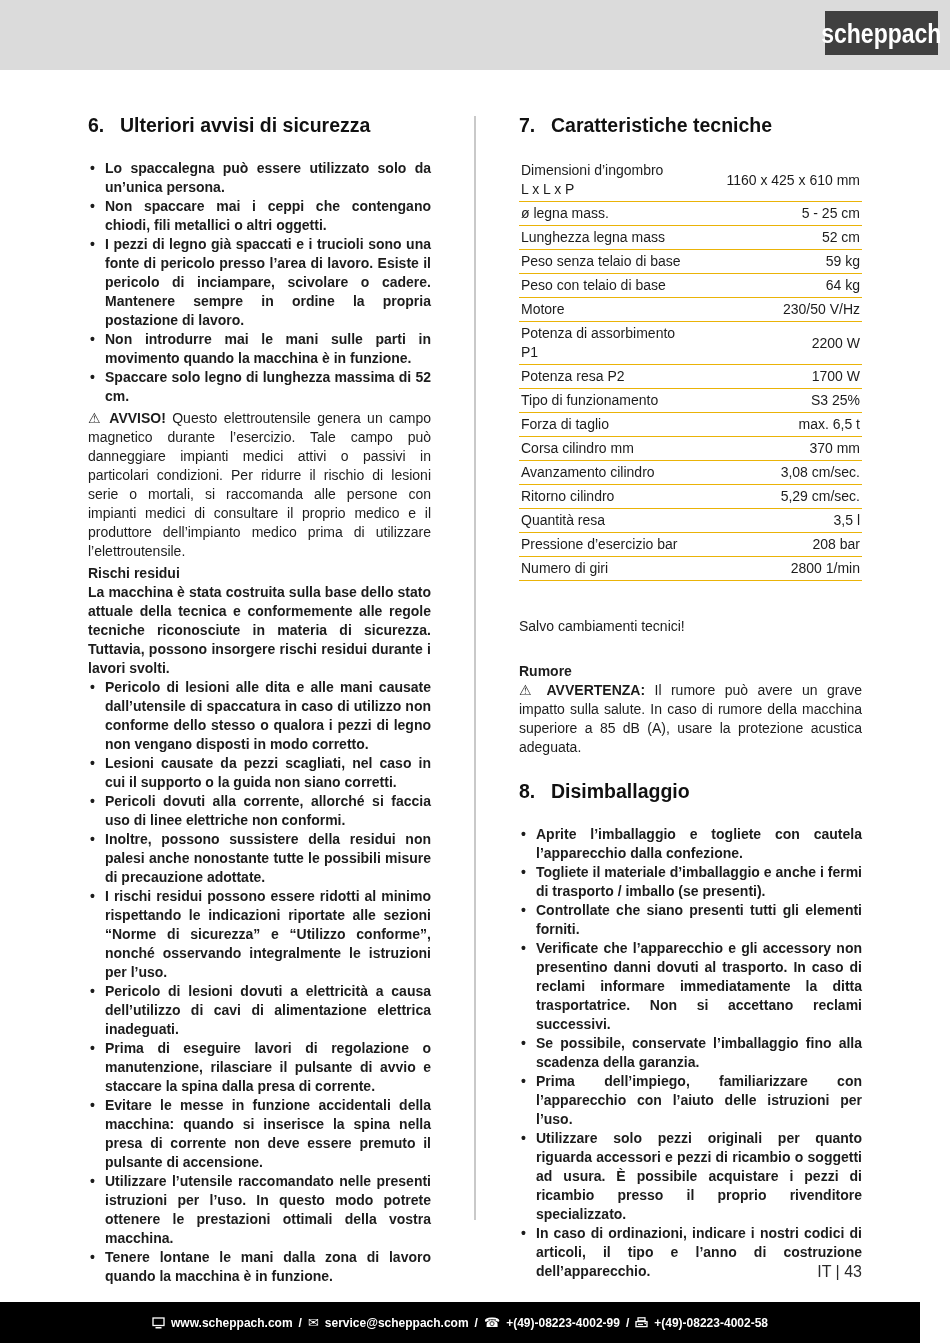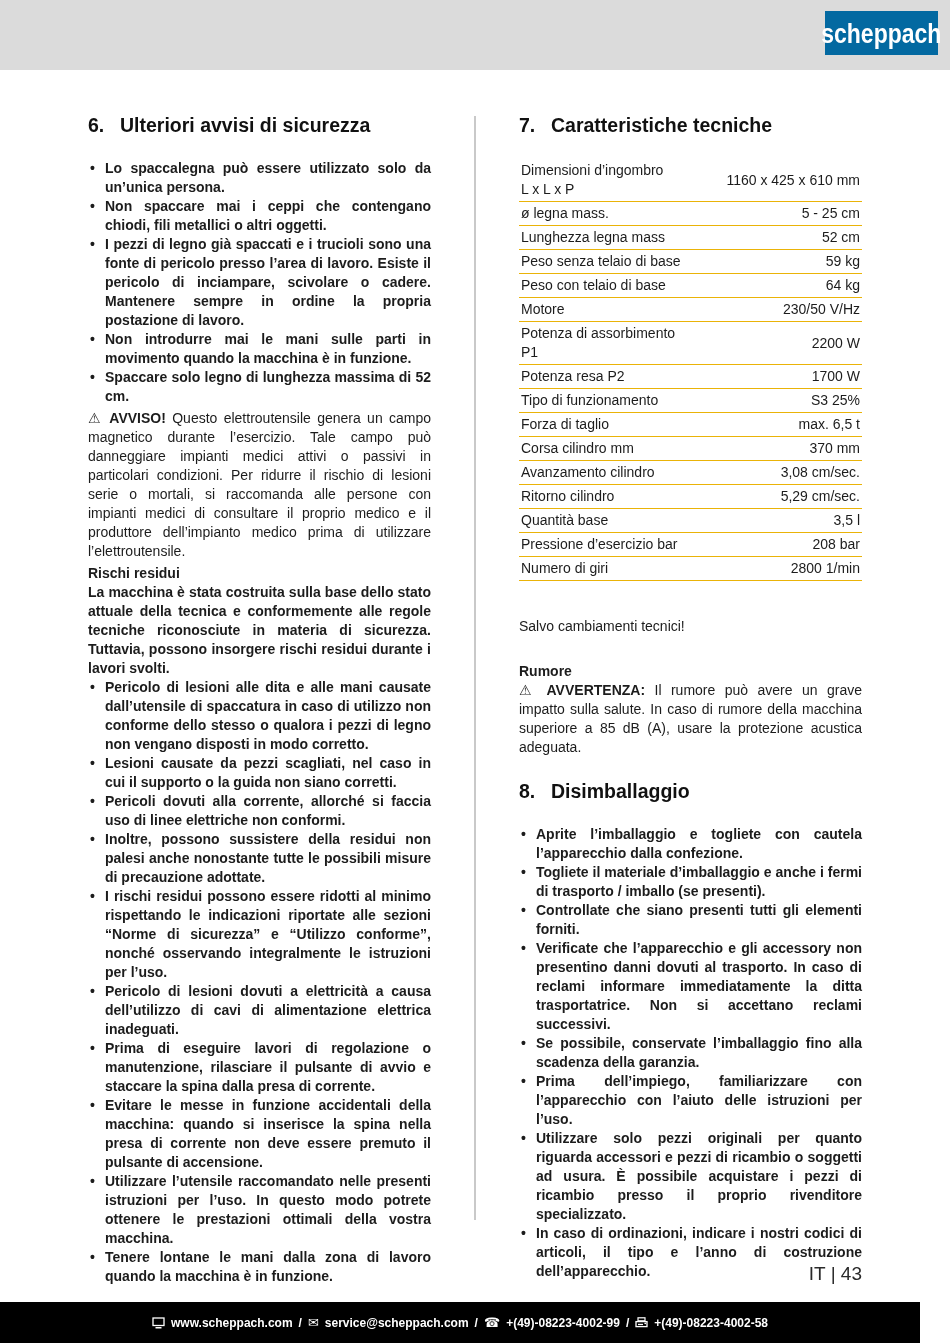--- a/index.html
+++ b/index.html
@@ -9,21 +9,21 @@
     position: relative; width: 950px; height: 1343px;
     background: #ffffff; overflow: hidden; margin: 0 auto;
   }
   
   .topbar {
     position: absolute; left: 0; top: 0; width: 950px; height: 70px;
     background: #dbdbdb;
   }
   .logo {
     position: absolute; right: 12px; top: 11px; width: 113px; height: 44px;
-    background: #0369a1; color: #fff; display: flex; align-items: center; justify-content: center;
+    background: #404040; color: #fff; display: flex; align-items: center; justify-content: center;
   }
   .logo span {
     font-weight: bold; font-size: 25px; letter-spacing: 0px;
     transform: scaleY(1.12) scaleX(0.92); display: inline-block;
   }
   
   .col { position: absolute; top: 113px; width: 343px; font-size: 14px; line-height: 19px; }
   .col-left  { left: 88px; }
   .col-right { left: 519px; }
   .divider-v {
@@ -55,21 +55,21 @@
   .spec-label { flex: 1 1 auto; padding-right: 10px; white-space: pre-line; }
   .spec-value { flex: 0 0 auto; white-space: nowrap; text-align: left; }
   .note { margin-top: 36px; }
   .noise-head { margin-top: 26px; font-weight: bold; }
   h2.sec-title.second { margin-top: 22px; margin-bottom: 22px; }
   
   .wicon { font-weight: normal; }
   
   .pageno {
     position: absolute; top: 1263px; right: 88px;
-    font-size: 19px; color: #2a2a2a;
+    font-size: 16px; color: #2a2a2a;
   }
   
   .footerbar {
     position: absolute; left: 0; bottom: 0; width: 920px; height: 41px;
     background: #000; color: #fff;
     display: flex; align-items: center; justify-content: center;
     font-size: 12px; font-weight: bold; gap: 6px;
   }
   .footerbar .ficon { display: inline-flex; align-items: center; }
   .footerbar .fglyph { font-size: 13px; font-weight: normal; line-height: 1; }
@@ -182,21 +182,21 @@
       </div>
         <div class="spec-row">
         <div class="spec-label">Avanzamento cilindro</div>
         <div class="spec-value">3,08 cm/sec.</div>
       </div>
         <div class="spec-row">
         <div class="spec-label">Ritorno cilindro</div>
         <div class="spec-value">5,29 cm/sec.</div>
       </div>
         <div class="spec-row">
-        <div class="spec-label">Quantità base</div>
+        <div class="spec-label">Quantità resa</div>
         <div class="spec-value">3,5 l</div>
       </div>
         <div class="spec-row">
         <div class="spec-label">Pressione d’esercizio bar</div>
         <div class="spec-value">208 bar</div>
       </div>
         <div class="spec-row">
         <div class="spec-label">Numero di giri</div>
         <div class="spec-value">2800 1/min</div>
       </div>

